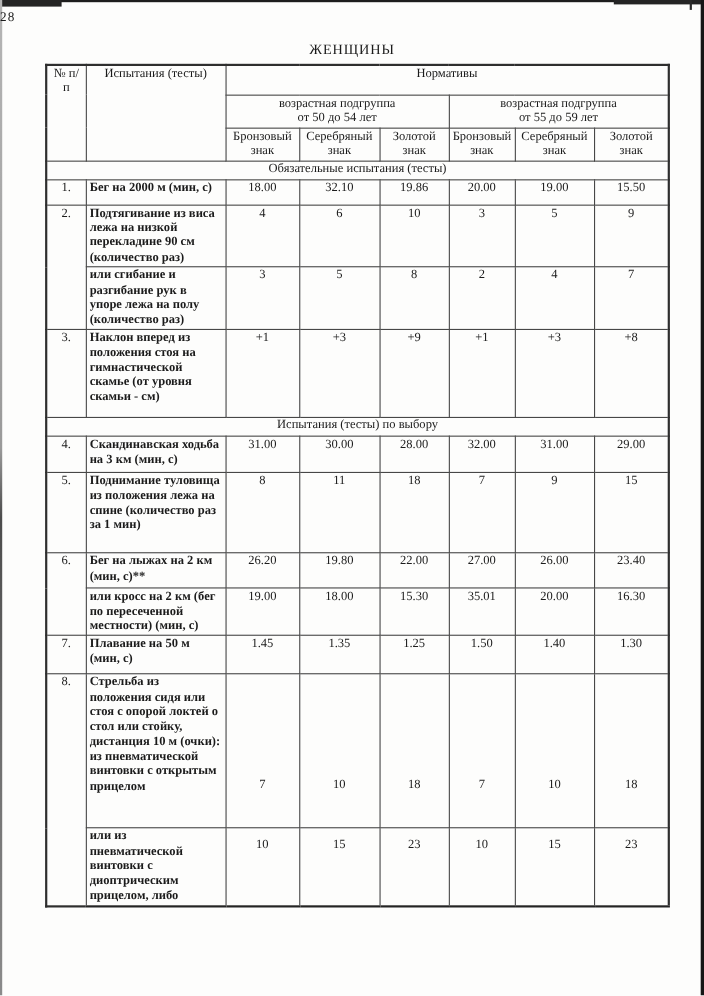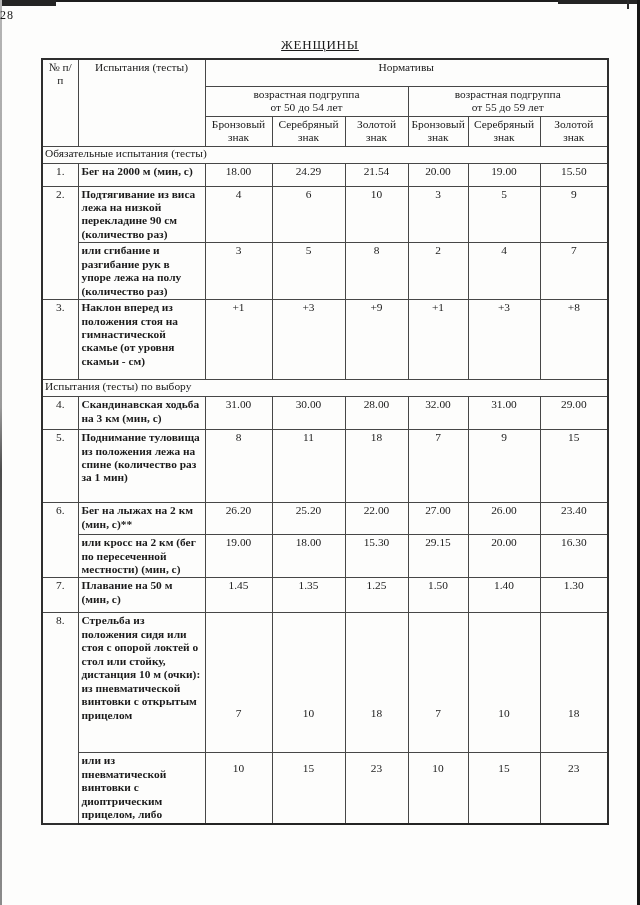--- a/index.html
+++ b/index.html
@@ -16,35 +16,35 @@
   .scan-top-left{position:absolute;top:0;left:0;width:56px;height:6px;background:#242424;}
   .scan-top-right{position:absolute;top:0;right:0;width:82px;height:4px;background:#242424;}
   .scan-tick{position:absolute;top:0;left:627px;width:2px;height:9px;background:#2a2a2a;}
   .scan-left{position:absolute;top:0;left:0;width:2px;height:905px;
     background:linear-gradient(#b5b5b5 0%, #9a9a9a 45%, #4c4c4c 52%, #6f6f6f 75%, #8b8b8b 100%);}
   .scan-right{position:absolute;top:0;right:0;width:3px;height:905px;background:#161616;}
 
   .pagenum{position:absolute;top:8px;left:0;width:100%;text-align:left;
     font-size:12px;letter-spacing:1px;}
   .doc-title{position:absolute;top:37px;left:0;width:100%;text-align:center;
-    font-size:13px;letter-spacing:0.8px;text-decoration:underline;}
+    font-size:13px;letter-spacing:0.8px;}
 
   table.grid{
     position:absolute;left:41px;top:58px;width:566px;
     border-collapse:collapse;table-layout:fixed;
     border:2px solid #2e2e2e;
     font-size:11.4px;line-height:1.18;
   }
   .grid td{border:1px solid #474747;padding:1px 3px;vertical-align:top;}
   .grid tr:last-child td{border-bottom:2px solid #242424;}
 
   .hd{text-align:center;vertical-align:middle;padding:1px 2px;}
   .hd-span{vertical-align:top;padding-top:12px;}
   .hd .ln{display:block;}
-  .sec td{padding:0 2px;}
+  .sec td{text-align:center;padding:0 2px;}
   .num{text-align:center;vertical-align:top;padding-top:2px;}
   .lbl{text-align:left;vertical-align:top;padding-left:4px;padding-right:2px;font-weight:bold;}
   .lbl .ln{display:block;}
   .val{text-align:center;vertical-align:middle;}
   .val.low{vertical-align:bottom;padding-bottom:32px;}
   .val.high{vertical-align:top;padding-top:9px;}
 
   tr.hdr1{height:27px;} tr.hdr2{height:30px;padding-left:40px;} tr.hdr3{height:30px;}
   tr.sec{height:17px;}
   tr.r0{height:23px;} tr.r1{height:55px;} tr.r2{height:55px;padding-left:27px;} tr.r3{height:80px;}
@@ -102,22 +102,22 @@
   </tr>
 
   <tr class="sec">
     <td colspan="8">Обязательные испытания (тесты)</td>
   </tr>
 
   <tr class="r0">
     <td class="num">1.</td>
     <td class="lbl">Бег на 2000 м (мин, с)</td>
     <td class="val">18.00</td>
-    <td class="val">24.29</td>
-    <td class="val">21.54</td>
+    <td class="val">32.10</td>
+    <td class="val">19.86</td>
     <td class="val">20.00</td>
     <td class="val">19.00</td>
     <td class="val">15.50</td>
   </tr>
 
   <tr class="r1">
     <td class="num" rowspan="2">2.</td>
     <td class="lbl">Подтягивание из виса лежа на низкой перекладине 90 см (количество раз)</td>
     <td class="val">4</td>
     <td class="val">6</td>
@@ -170,32 +170,32 @@
     <td class="val">18</td>
     <td class="val">7</td>
     <td class="val">9</td>
     <td class="val">15</td>
   </tr>
 
   <tr class="r6">
     <td class="num" rowspan="2">6.</td>
     <td class="lbl">Бег на лыжах на 2 км (мин, с)**</td>
     <td class="val">26.20</td>
-    <td class="val">25.20</td>
+    <td class="val">19.80</td>
     <td class="val">22.00</td>
     <td class="val">27.00</td>
     <td class="val">26.00</td>
     <td class="val">23.40</td>
   </tr>
   <tr class="r7">
     <td class="lbl">или кросс на 2 км (бег по пересеченной местности) (мин, с)</td>
     <td class="val">19.00</td>
     <td class="val">18.00</td>
     <td class="val">15.30</td>
-    <td class="val">29.15</td>
+    <td class="val">35.01</td>
     <td class="val">20.00</td>
     <td class="val">16.30</td>
   </tr>
 
   <tr class="r8">
     <td class="num">7.</td>
     <td class="lbl">Плавание на 50 м (мин, с)</td>
     <td class="val">1.45</td>
     <td class="val">1.35</td>
     <td class="val">1.25</td>

